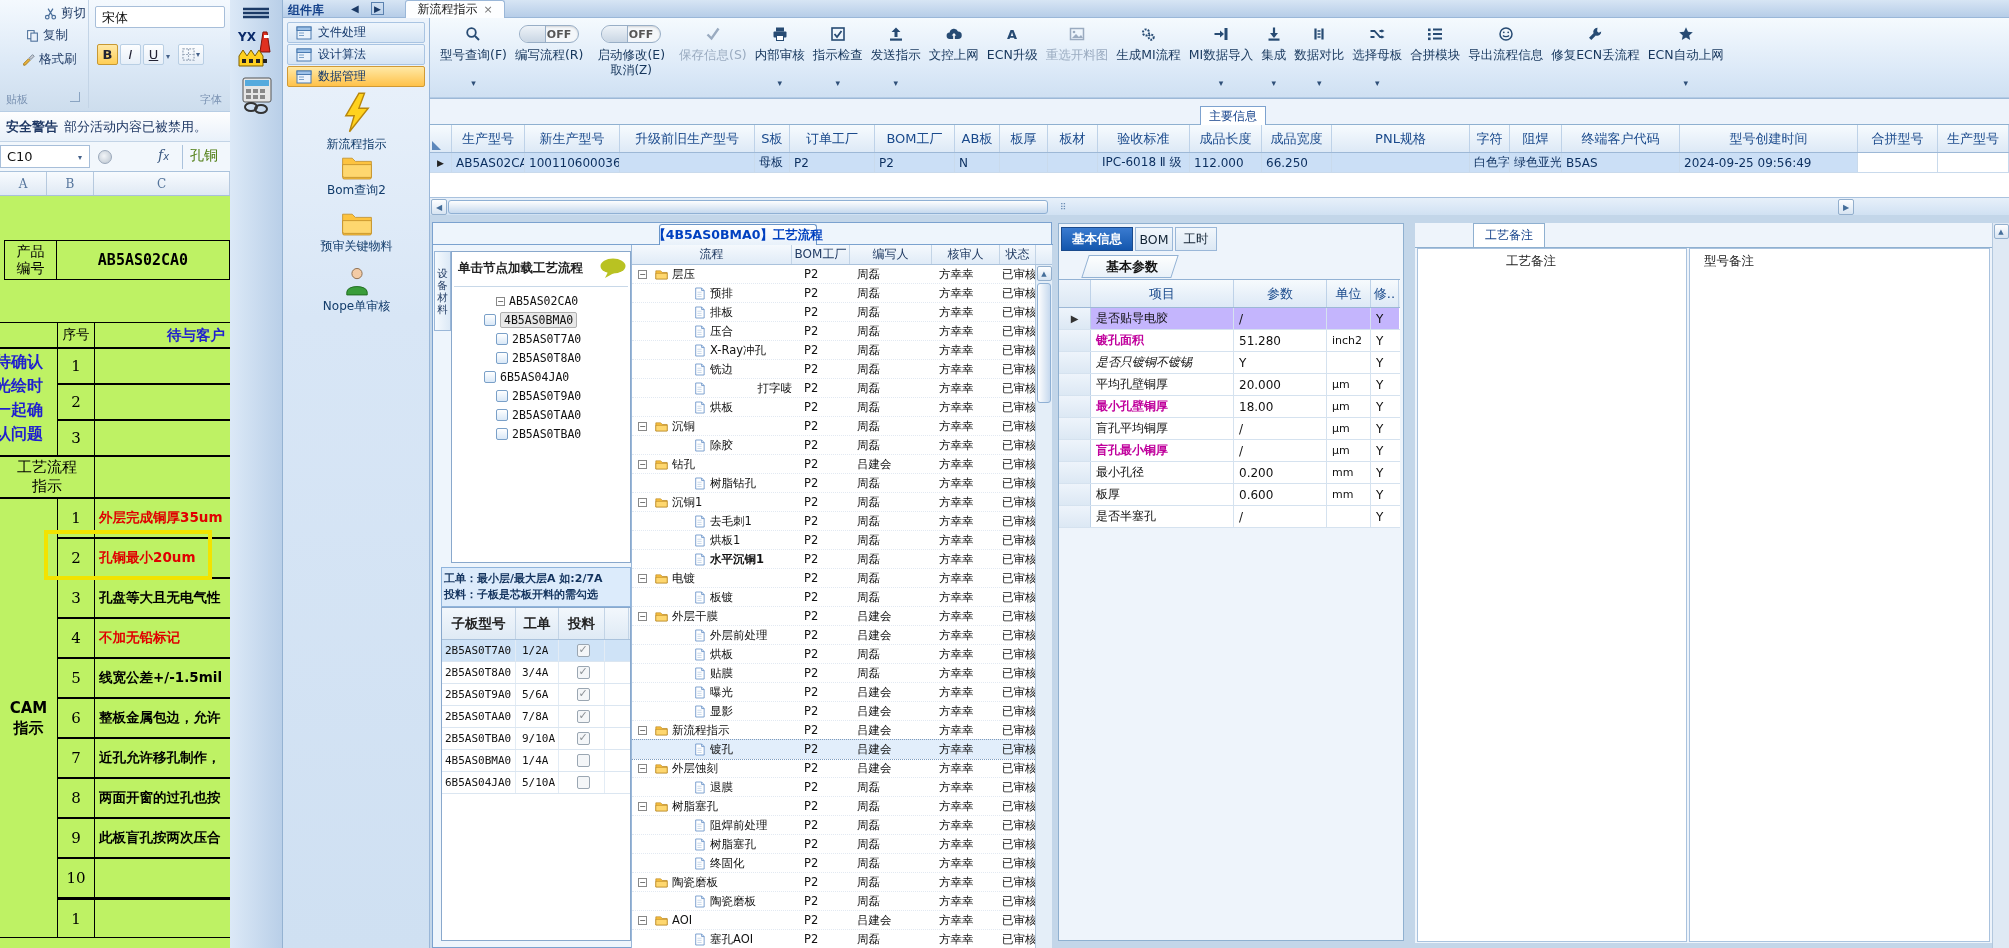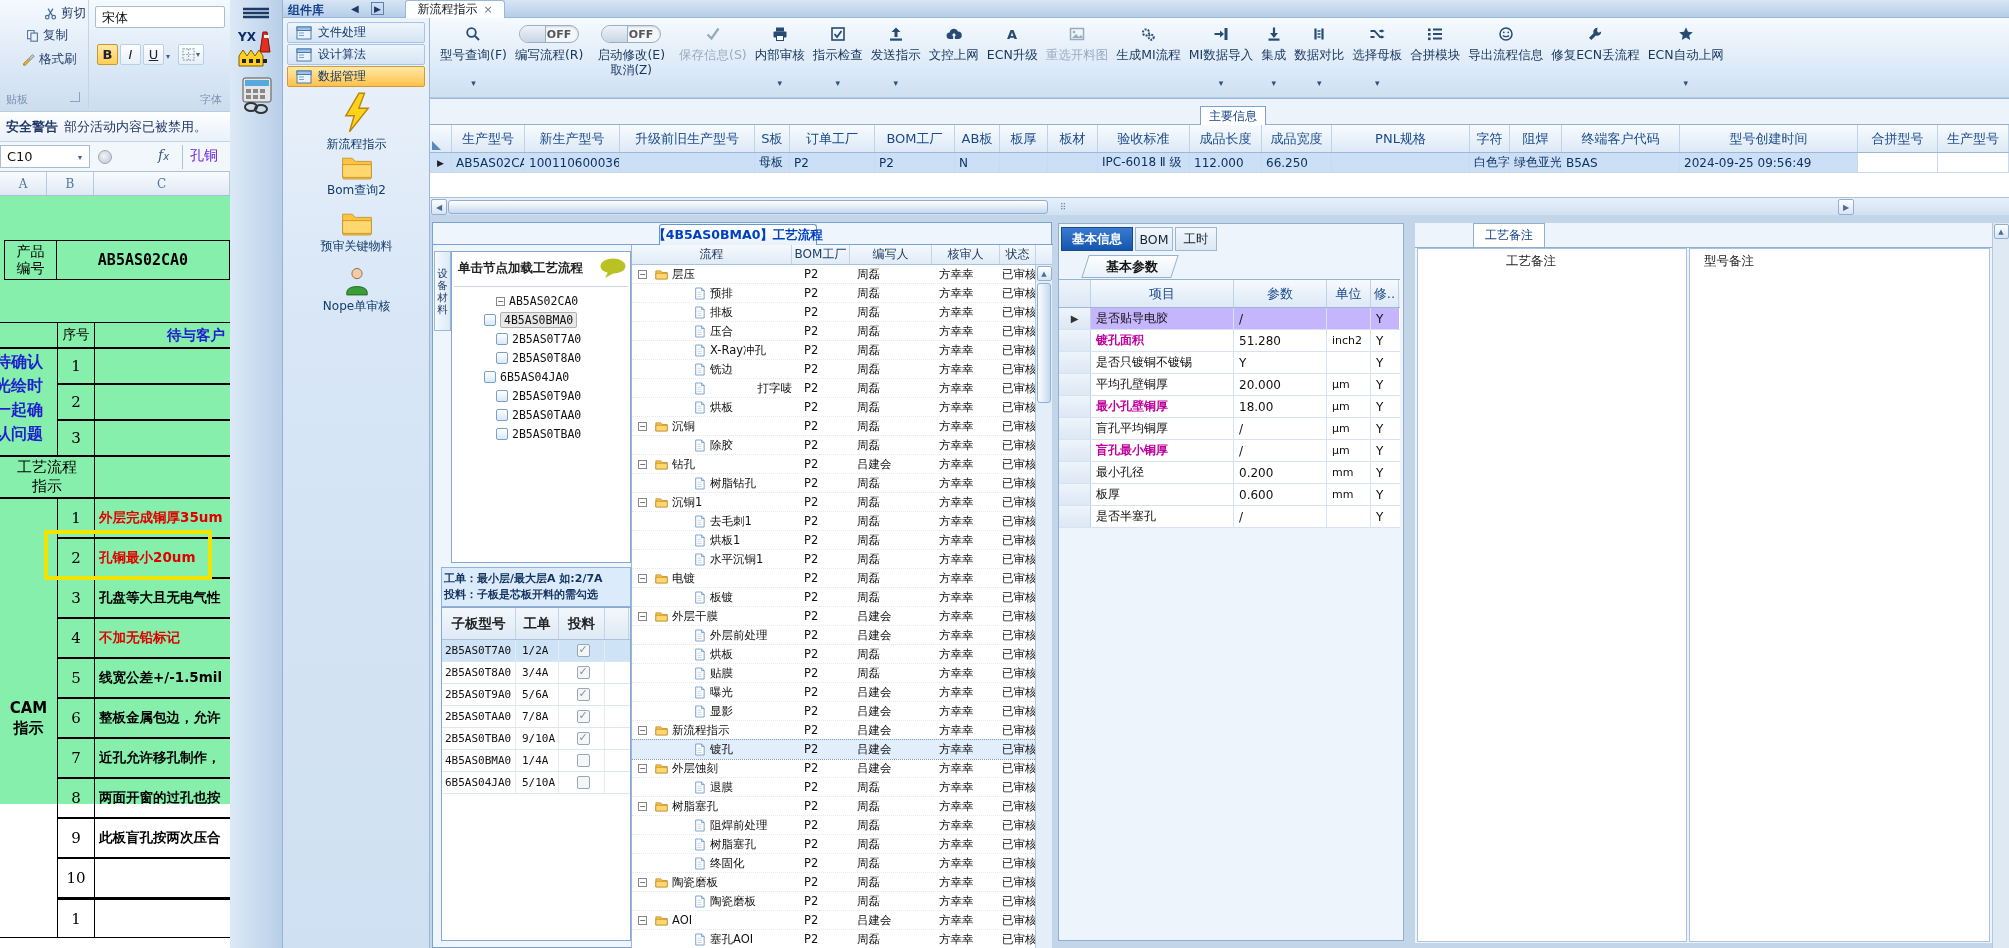--- a/index.html
+++ b/index.html
@@ -12,21 +12,21 @@
 .xl-grp-label{position:absolute;font-size:11px;color:#7b93b3;}
 .xl-btn{position:absolute;display:flex;align-items:center;gap:4px;font-size:12.5px;color:#1f3a64;}
 #xl-fontbox{position:absolute;left:95px;top:6px;width:130px;height:22px;background:#fff;border:1px solid #a7bed9;border-radius:2px;font-size:13px;color:#111;padding:2px 6px;}
 .fmtbtn{position:absolute;width:21px;height:21px;border:1px solid #b9cfe4;border-radius:2px;display:flex;align-items:center;justify-content:center;font-size:13px;color:#223;background:linear-gradient(#fdfeff,#e7eff8);}
 .fmtbtn.on{background:linear-gradient(#ffe8a6,#ffce54);border-color:#c79833;}
 #xl-security{position:absolute;left:0;top:112px;width:230px;height:30px;background:linear-gradient(#fefefe,#e9f1fa);border-bottom:1px solid #c3d4e6;font-size:13px;color:#333;display:flex;align-items:center;padding-left:6px;white-space:nowrap;overflow:hidden;}
 #xl-formula{position:absolute;left:0;top:142px;width:230px;height:30px;background:#f2f7fc;border-bottom:1px solid #aac2dc;}
 #xl-namebox{position:absolute;left:0;top:3px;width:90px;height:23px;background:#fff;border:1px solid #a7bed9;font-size:13px;font-family:"DejaVu Sans Mono","Liberation Mono",monospace;color:#111;padding:3px 6px;}
 #xl-colhead{position:absolute;left:0;top:172px;width:230px;height:24px;background:linear-gradient(#f8fbfe,#dfe9f4);border-bottom:1px solid #a9c0da;display:flex;}
 .xl-ch{border-right:1px solid #b6c9de;color:#54749b;font-size:12px;display:flex;align-items:center;justify-content:center;font-family:"DejaVu Serif","Liberation Serif",serif;}
-#xl-sheet{position:absolute;left:0;top:196px;width:230px;height:608px;background:#86efac;font-family:"DejaVu Serif","Liberation Serif",serif;}
+#xl-sheet{position:absolute;left:0;top:196px;width:230px;height:752px;background:#bef264;font-family:"DejaVu Serif","Liberation Serif",serif;}
 .xcell{position:absolute;border:1px solid #000;font-family:"DejaVu Serif","Liberation Serif",serif;}
 .xnum{display:flex;align-items:center;justify-content:center;font-size:15px;color:#000;}
 .xind{display:flex;align-items:center;font-size:13.5px;font-weight:bold;padding-left:4px;white-space:nowrap;overflow:hidden;}
 
 #strip{left:230px;top:0;width:53px;height:948px;background:linear-gradient(90deg,#dce9f7,#b9cfe8);border-right:1px solid #94b2d2;}
 
 #tabbar{left:283px;top:0;width:1726px;height:18px;background:linear-gradient(#d7e5f4,#b6cde8);border-bottom:1px solid #9ab7d8;}
 #doc-tab{position:absolute;left:122px;top:0;width:100px;height:18px;background:#fdfeff;border:1px solid #9ab7d8;border-bottom:none;border-radius:3px 3px 0 0;font-size:12px;color:#222;display:flex;align-items:center;justify-content:center;gap:6px;}
 
 #cpanel{left:283px;top:18px;width:147px;height:930px;background:linear-gradient(180deg,#ecf3fb,#d8e6f6 300px,#cfe0f2);border-right:1px solid #9ab7d8;}
@@ -173,21 +173,21 @@
     <div id="xl-security">
         <b style="color:#1f3864;margin-right:6px;">安全警告</b>
         <span style="color:#1f3864;">部分活动内容已被禁用。</span>
       </div>
     <div id="xl-formula">
       <div id="xl-namebox"><span>C10</span></div>
       <div style="position:absolute;left:78px;top:11px;font-size:8px;color:#44618a;">▾</div>
       <div style="position:absolute;left:98px;top:8px;width:14px;height:14px;border-radius:50%;background:radial-gradient(circle at 5px 5px,#f2f5f8,#b9c3ce);border:1px solid #9aa8ba;"></div>
       <div style="position:absolute;left:158px;top:5px;font-size:14px;font-style:italic;font-family:'DejaVu Serif','Liberation Serif',serif;color:#3c5a82;">f<span style="font-size:10px;">x</span></div>
       <div style="position:absolute;left:182px;top:3px;width:1px;height:24px;background:#aac2dc;"></div>
-      <div style="position:absolute;left:190px;top:5px;width:40px;font-size:14px;font-family:'DejaVu Serif','Liberation Serif',serif;color:#6d28d9;overflow:hidden;white-space:nowrap;"><span>孔铜</span></div>
+      <div style="position:absolute;left:190px;top:5px;width:40px;font-size:14px;font-family:'DejaVu Serif','Liberation Serif',serif;color:#4d7c0f;overflow:hidden;white-space:nowrap;"><span>孔铜</span></div>
     </div>
     <div id="xl-colhead">
       <div class="xl-ch" style="width:47px;">A</div>
       <div class="xl-ch" style="width:47px;">B</div>
       <div class="xl-ch" style="width:136px;">C</div>
     </div>
     <div id="xl-sheet">
         <div class="xcell" style="left: 4px; top: 44px; width: 53px; height: 40px; border-width: 1.5px; display: flex; flex-direction: column; align-items: center; justify-content: center; font-size: 14px; line-height: 17px;">
           <div>产品</div>
           <div>编号</div>
@@ -1062,21 +1062,21 @@
                   </svg>
                 </span>
                 <span>烘板1</span>
               </div>
               <div class="pc" style="width: 58px; padding-left: 12px;">P2</div>
               <div class="pc" style="width: 82px; padding-left: 7px;">周磊</div>
               <div class="pc" style="width: 68px; padding-left: 7px;">方幸幸</div>
               <div class="pc" style="width: 36px; padding-left: 2px;">已审核</div>
             </div>
             <div class="prow">
-              <div class="pc" style="width: 160px;">
+              <div class="pc" style="width: 160px; font-weight: bold;">
                 <span style="margin: 0px 5px 0px 62px;">
                   <svg width="11" height="13" viewBox="0 0 13 15">
                     <path d="M2 1h7l3 3v10H2z" fill="#fff" stroke="#6a93c8"></path>
                     <path d="M9 1v3h3" fill="none" stroke="#6a93c8"></path>
                     <path d="M4 6h5M4 8.5h5M4 11h5" stroke="#b9cde4" stroke-width="0.9"></path>
                   </svg>
                 </span>
                 <span>水平沉铜1</span>
               </div>
               <div class="pc" style="width: 58px; padding-left: 12px;">P2</div>
@@ -1440,21 +1440,21 @@
             </div>
             <div class="pg-row">
               <div class="pg-ind" style="width: 32px;"></div>
               <div class="pg-c pink" style="width: 143px; font-weight: bold;">镀孔面积</div>
               <div class="pg-c" style="width: 93px;">51.280</div>
               <div class="pg-c" style="width: 44px; font-size: 11px;">inch2</div>
               <div class="pg-c" style="width: 28px; border-right: none;">Y</div>
             </div>
             <div class="pg-row">
               <div class="pg-ind" style="width: 32px;"></div>
-              <div class="pg-c" style="width: 143px;">是否只镀铜不镀锡</div>
+              <div class="pg-c" style="width: 143px; font-style: italic;">是否只镀铜不镀锡</div>
               <div class="pg-c" style="width: 93px;">Y</div>
               <div class="pg-c" style="width: 44px; font-size: 11px;"></div>
               <div class="pg-c" style="width: 28px; border-right: none;">Y</div>
             </div>
             <div class="pg-row">
               <div class="pg-ind" style="width: 32px;"></div>
               <div class="pg-c" style="width: 143px;">平均孔壁铜厚</div>
               <div class="pg-c" style="width: 93px;">20.000</div>
               <div class="pg-c" style="width: 44px; font-size: 11px;">μm</div>
               <div class="pg-c" style="width: 28px; border-right: none;">Y</div>

